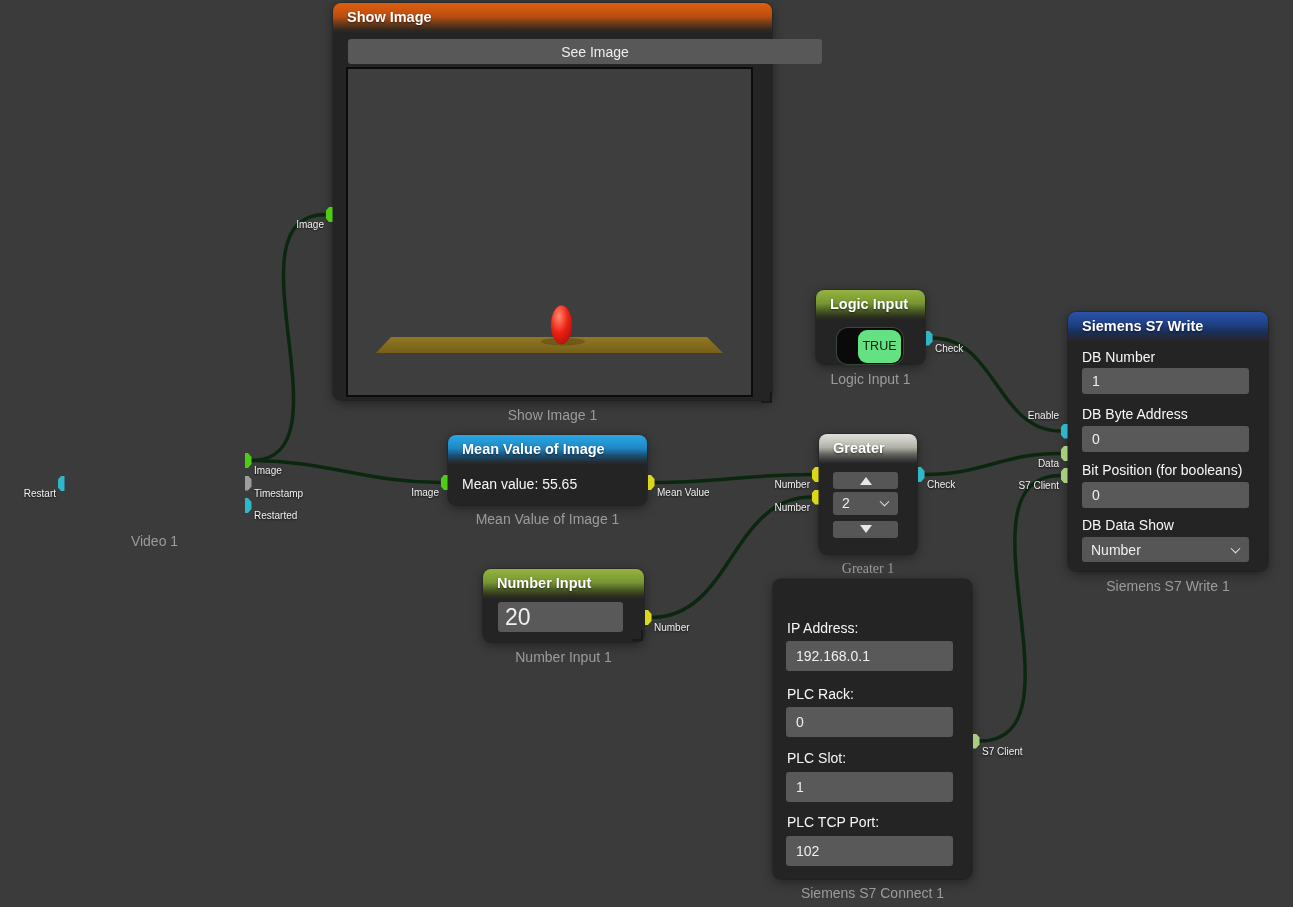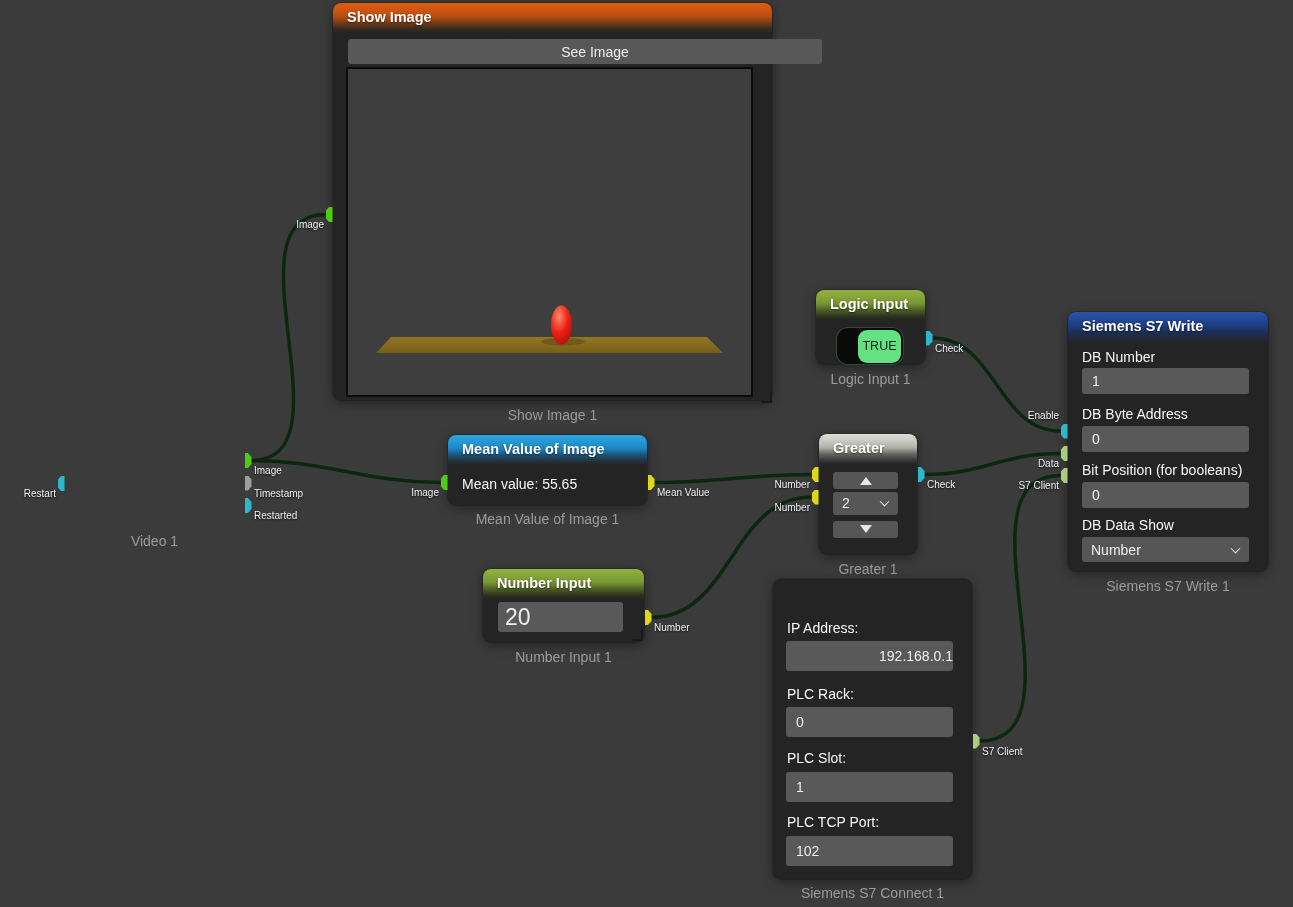--- a/index.html
+++ b/index.html
@@ -156,42 +156,42 @@
       <div class="tri-up"></div>
     </div>
     <div class="sel" style="left:14px; top:57.5px; width:65px; height:23px;">
       <span class="sel-val">2</span>
       <span class="chev"></span>
     </div>
     <div class="arrow-btn" style="left:14px; top:86.5px; width:65px; height:17px;">
       <div class="tri-down"></div>
     </div>
   </div>
-  <div class="caption" style="left:819px; top:561px; width:98px;">Greater 1</div>
+  <div class="caption" style="left:819px; top:561px; width:98px;font-family:Liberation Serif, serif;">Greater 1</div>
   <div class="port left" style="left: 811.5px; top: 467px; background: rgb(220, 215, 25);"></div>
   <div class="port-label anchor-right" style="left:810px; top:479px;">Number</div>
   <div class="port left" style="left: 811.5px; top: 489.5px; background: rgb(220, 215, 25);"></div>
   <div class="port-label anchor-right" style="left:810px; top:501.5px;">Number</div>
   <div class="port right" style="left: 917.5px; top: 467px; background: rgb(46, 183, 201);"></div>
   <div class="port-label" style="left:927px; top:479px;">Check</div>
 
   <div class="node" style="left:483px; top:569px; width:161px; height:73px;">
     <div class="node-header hdr-green">
       <span class="node-title">Number Input</span>
     </div>
     <input class="text-input" style="left: 15px; top: 33px; width: 125px; height: 30px; font-size: 23px; padding-left: 7px;" readonly="" value="20">
     <div class="grip" style="left:149px; top:61px;"></div>
   </div>
   <div class="caption" style="left:483px; top:649px; width:161px;">Number Input 1</div>
   <div class="port right" style="left: 644.5px; top: 610px; background: rgb(220, 215, 25);"></div>
   <div class="port-label" style="left:654px; top:622px;">Number</div>
 
   <div class="node" style="left:773px; top:579px; width:199px; height:300px;">
     <div class="node-label" style="left:14px; top:41px;">IP Address:</div>
-    <input class="text-input" style="left: 13px; top: 62px; width: 167px; height: 30px; text-align: right;" readonly="" value="192.168.0.1">
+    <input class="text-input" style="left: 13px; top: 62px; width: 167px; height: 30px;" readonly="" value="192.168.0.1">
     <div class="node-label" style="left:14px; top:107px;">PLC Rack:</div>
     <input class="text-input" style="left: 13px; top: 128px; width: 167px; height: 30px;" readonly="" value="0">
     <div class="node-label" style="left:14px; top:171px;">PLC Slot:</div>
     <input class="text-input" style="left: 13px; top: 193px; width: 167px; height: 30px;" readonly="" value="1">
     <div class="node-label" style="left:14px; top:235px;">PLC TCP Port:</div>
     <input class="text-input" style="left: 13px; top: 257px; width: 167px; height: 30px;" readonly="" value="102">
   </div>
   <div class="caption" style="left:773px; top:885px; width:199px;">Siemens S7 Connect 1</div>
   <div class="port right" style="left: 972.5px; top: 733.5px; background: rgb(168, 204, 128);"></div>
   <div class="port-label" style="left:982px; top:745.5px;">S7 Client</div>

